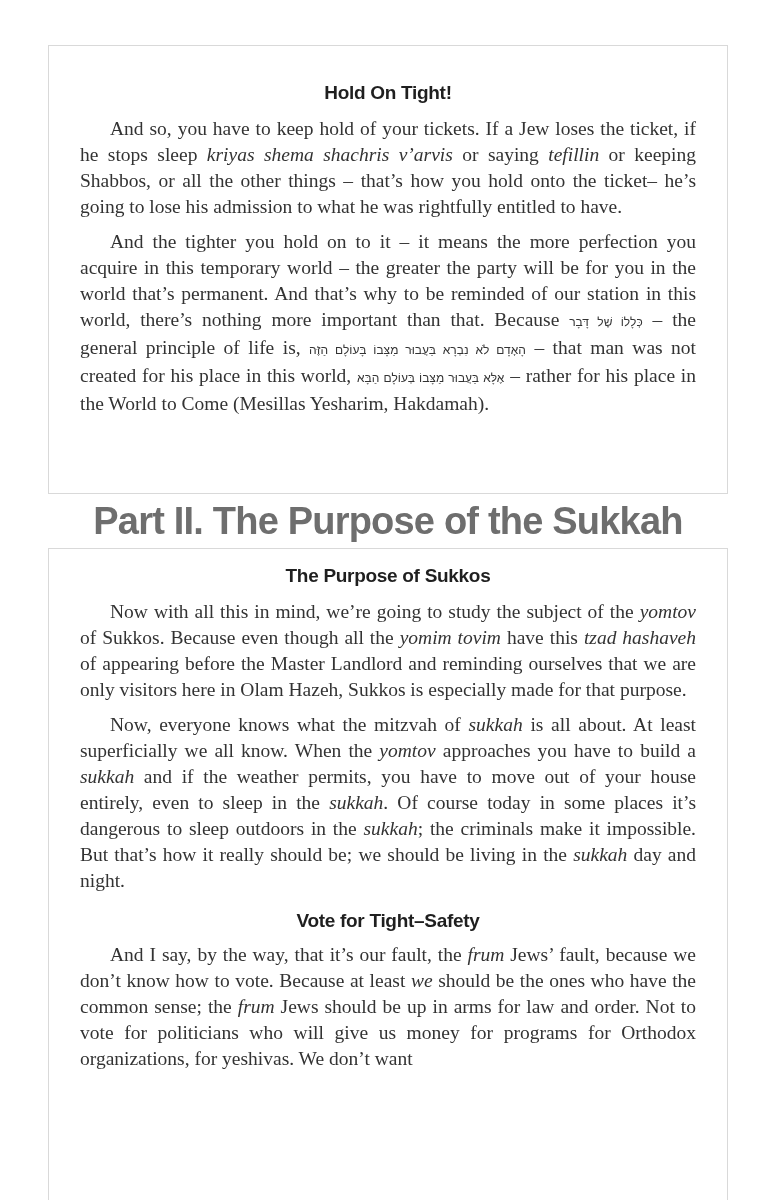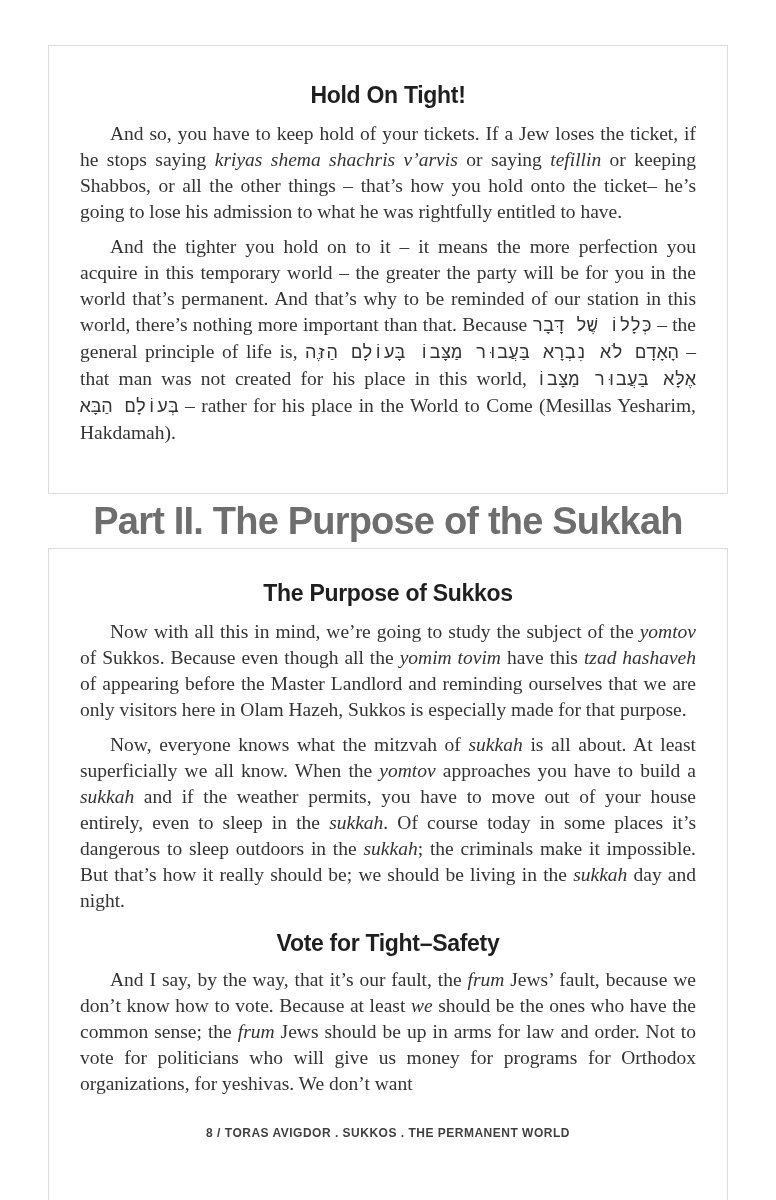--- a/index.html
+++ b/index.html
@@ -65,39 +65,39 @@
     font-family: "Liberation Sans", sans-serif;
     font-weight: 700;
     font-size: 38px;
     letter-spacing: -0.8px;
     color: #6e6e6e;
     white-space: nowrap;
   }
   .sub-heading {
     font-family: "Liberation Sans", sans-serif;
     font-weight: 700;
-    font-size: 23px;
+    font-size: 19px;
     letter-spacing: -0.3px;
     color: #1f1f1f;
     text-align: center;
     margin: 0 0 12px 0;
   }
-  .sub-heading.lower { margin-top: 18px; }
+  .sub-heading.lower { margin-top: 3px; }
   .sub-heading.vote { margin-top: 16px; margin-bottom: 10px; }
   .para {
     font-size: 19.5px;
     line-height: 26px;
     color: #333333;
     text-align: justify;
     text-indent: 30px;
     margin: 0 0 9px 0;
   }
   .para .he {
-    font-family: Liberation Mono, monospace;
-    font-size: 18px;
+    font-family: Liberation Sans, sans-serif;
+    font-size: 12px;
     direction: rtl;
     unicode-bidi: embed;
   }
   .para em { }
   .footer {
     position: absolute;
     left: 48px;
     top: 1126px;
     width: 680px;
     text-align: center;
@@ -110,31 +110,30 @@
 </style>
 </head>
 <body>
 
 <div class="page">
 
   <div class="content-box"></div>
 
   <div class="upper-content">
     <h2 class="sub-heading">Hold On Tight!</h2>
-    <p class="para"><span>And so, you have to keep hold of your tickets. If a Jew loses the ticket, if he stops saying </span><em>kriyas shema shachris v’arvis</em><span> or saying </span><em>tefillin</em><span> or keeping Shabbos, or all the other things – that’s how you hold onto the ticket– he’s going to lose his admission to what he was rightfully entitled to have.</span></p>
+    <p class="para"><span>And so, you have to keep hold of your tickets. If a Jew loses the ticket, if he stops sleep </span><em>kriyas shema shachris v’arvis</em><span> or saying </span><em>tefillin</em><span> or keeping Shabbos, or all the other things – that’s how you hold onto the ticket– he’s going to lose his admission to what he was rightfully entitled to have.</span></p>
     <p class="para"><span>And the tighter you hold on to it – it means the more perfection you acquire in this temporary world – the greater the party will be for you in the world that’s permanent. And that’s why to be reminded of our station in this world, there’s nothing more important than that. Because </span><span class="he">כְּלָלוֹ שֶׁל דָּבָר</span><span> – the general principle of life is, </span><span class="he">הָאָדָם לֹא נִבְרָא בַּעֲבוּר מַצָּבוֹ בָּעוֹלָם הַזֶּה</span><span> – that man was not created for his place in this world, </span><span class="he">אֶלָּא בַּעֲבוּר מַצָּבוֹ בְּעוֹלָם הַבָּא</span><span> – rather for his place in the World to Come (Mesillas Yesharim, Hakdamah).</span></p>
   </div>
 
   <div class="part-band">
     <div class="part-title">Part II. The Purpose of the Sukkah</div>
   </div>
 
   <div class="lower-content">
     <h2 class="sub-heading lower">The Purpose of Sukkos</h2>
     <p class="para"><span>Now with all this in mind, we’re going to study the subject of the </span><em>yomtov</em><span> of Sukkos. Because even though all the </span><em>yomim tovim</em><span> have this </span><em>tzad hashaveh</em><span> of appearing before the Master Landlord and reminding ourselves that we are only visitors here in Olam Hazeh, Sukkos is especially made for that purpose.</span></p>
     <p class="para"><span>Now, everyone knows what the mitzvah of </span><em>sukkah</em><span> is all about. At least superficially we all know. When the </span><em>yomtov</em><span> approaches you have to build a </span><em>sukkah</em><span> and if the weather permits, you have to move out of your house entirely, even to sleep in the </span><em>sukkah</em><span>. Of course today in some places it’s dangerous to sleep outdoors in the </span><em>sukkah</em><span>; the criminals make it impossible. But that’s how it really should be; we should be living in the </span><em>sukkah</em><span> day and night.</span></p>
     <h2 class="sub-heading vote">Vote for Tight–Safety</h2>
     <p class="para"><span>And I say, by the way, that it’s our fault, the </span><em>frum</em><span> Jews’ fault, because we don’t know how to vote. Because at least </span><em>we</em><span> should be the ones who have the common sense; the </span><em>frum</em><span> Jews should be up in arms for law and order. Not to vote for politicians who will give us money for programs for Orthodox organizations, for yeshivas. We don’t want</span></p>
   </div>
 
-  <div class="footer">8 / TORAS AVIGDOR . SUKKOS . THE PERMANENT WORLD</div>
 
 </div>
 
 </body></html>

